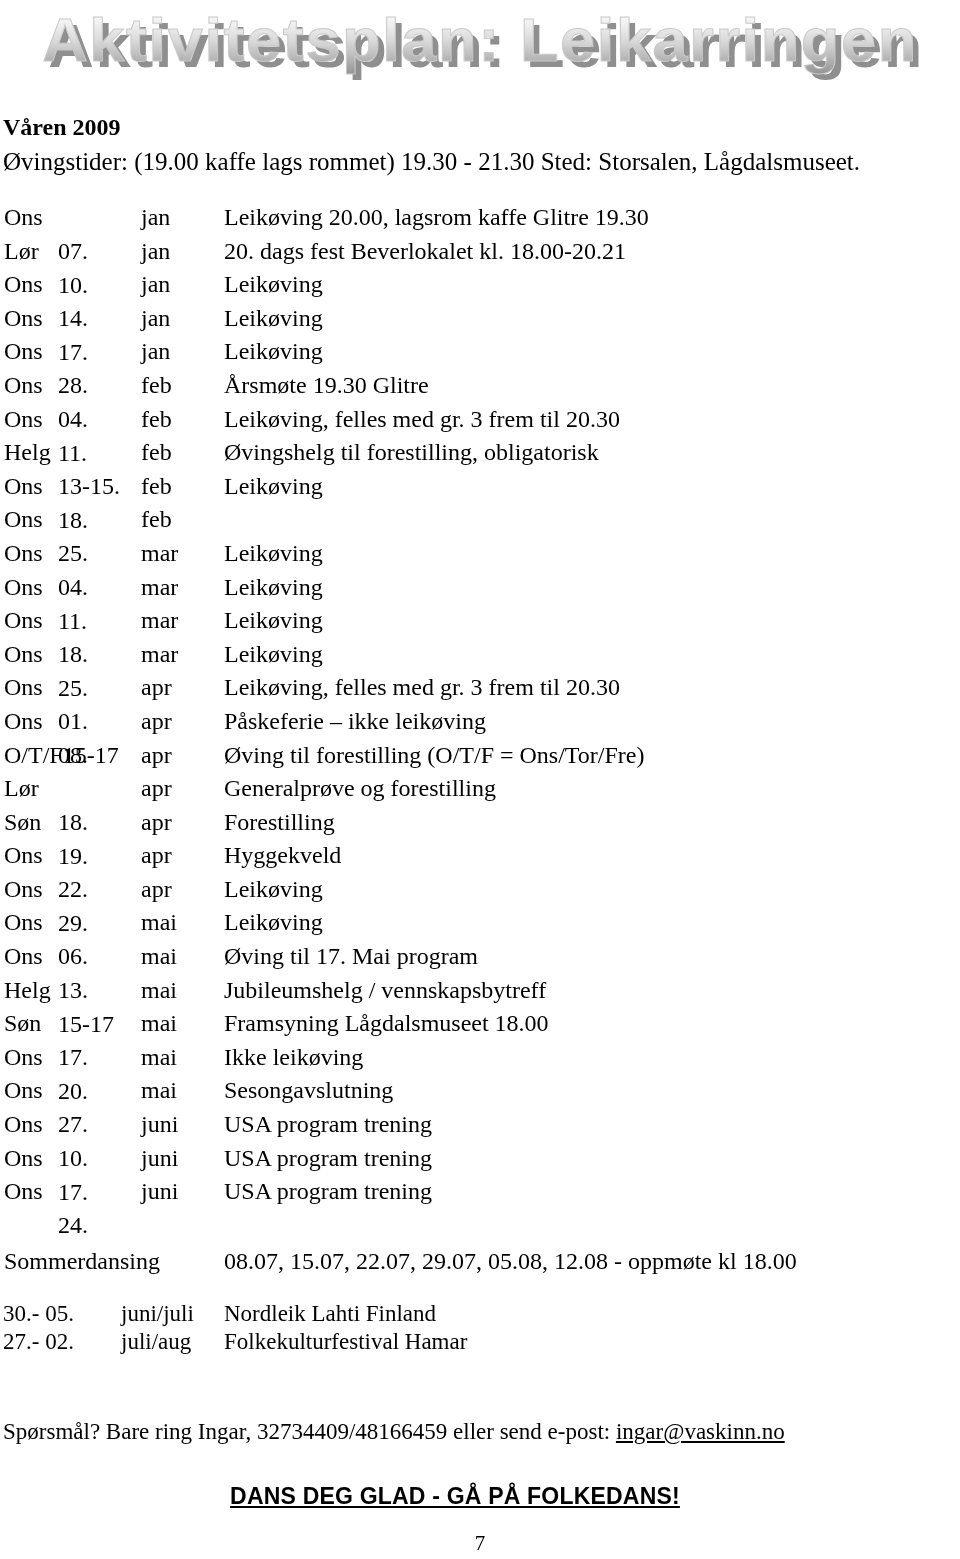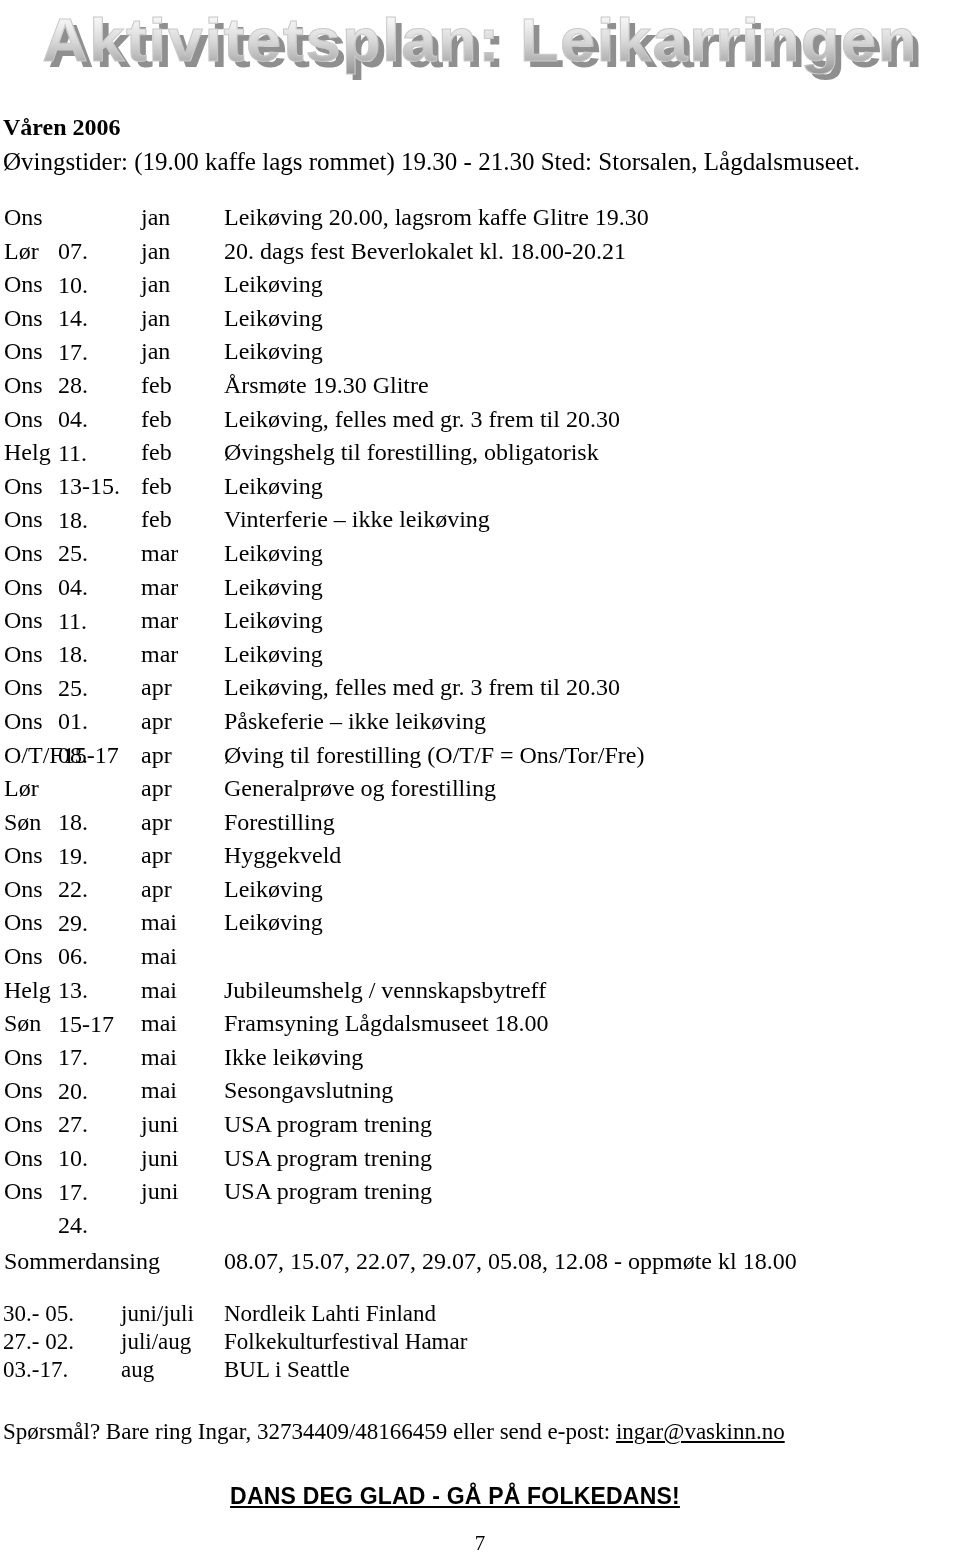--- a/index.html
+++ b/index.html
@@ -216,21 +216,21 @@
 <body>
 
 <div class="wordart-wrap">
   <div class="wordart">
     <span class="shadow">Aktivitetsplan: Leikarringen</span>
     <span class="face">Aktivitetsplan: Leikarringen</span>
     <span class="outline">Aktivitetsplan: Leikarringen</span>
   </div>
 </div>
 
-<div class="hdr-season">Våren 2006</div>
+<div class="hdr-season">Våren 2009</div>
 <div class="hdr-times">Øvingstider: (19.00 kaffe lags rommet) 19.30 - 21.30 Sted: Storsalen, Lågdalsmuseet.</div>
 
 <div class="schedule" id="schedule">
     <div class="row">
       <span class="c-day">Ons</span>
       <span class="c-date">07.</span>
       <span class="c-month">jan</span>
       <span class="c-desc">Leikøving 20.00, lagsrom kaffe Glitre 19.30</span>
     </div>
     <div class="row">
@@ -278,21 +278,20 @@
     <div class="row">
       <span class="c-day">Ons</span>
       <span class="c-date">18.</span>
       <span class="c-month">feb</span>
       <span class="c-desc">Leikøving</span>
     </div>
     <div class="row">
       <span class="c-day">Ons</span>
       <span class="c-date">25.</span>
       <span class="c-month">feb</span>
-      <span class="c-desc">Vinterferie – ikke leikøving</span>
     </div>
     <div class="row">
       <span class="c-day">Ons</span>
       <span class="c-date">04.</span>
       <span class="c-month">mar</span>
       <span class="c-desc">Leikøving</span>
     </div>
     <div class="row">
       <span class="c-day">Ons</span>
       <span class="c-date">11.</span>
@@ -355,20 +354,21 @@
     <div class="row">
       <span class="c-day">Ons</span>
       <span class="c-date">06.</span>
       <span class="c-month">mai</span>
       <span class="c-desc">Leikøving</span>
     </div>
     <div class="row">
       <span class="c-day">Ons</span>
       <span class="c-date">13.</span>
       <span class="c-month">mai</span>
+      <span class="c-desc">Øving til 17. Mai program</span>
     </div>
     <div class="row">
       <span class="c-day">Helg</span>
       <span class="c-date">15-17</span>
       <span class="c-month">mai</span>
       <span class="c-desc">Jubileumshelg / vennskapsbytreff</span>
     </div>
     <div class="row">
       <span class="c-day">Søn</span>
       <span class="c-date">17.</span>
@@ -416,24 +416,19 @@
     <div class="frow">
       <span class="f-date">30.- 05.</span>
       <span class="f-month">juni/juli</span>
       <span class="f-desc">Nordleik Lahti Finland</span>
     </div>
     <div class="frow">
       <span class="f-date">27.- 02.</span>
       <span class="f-month">juli/aug</span>
       <span class="f-desc">Folkekulturfestival Hamar</span>
     </div>
-    <div class="frow">
-      <span class="f-date">03.-17.</span>
-      <span class="f-month">aug</span>
-      <span class="f-desc">BUL i Seattle</span>
-    </div>
   </div>
 
 <div class="contact">
   <span>Spørsmål? Bare ring Ingar, 32734409/48166459 eller send e-post: </span><a class="email" href="#">ingar@vaskinn.no</a>
 </div>
 <div class="slogan">DANS DEG GLAD - GÅ PÅ FOLKEDANS!</div>
 <div class="page-number">7</div>
 
 </body></html>

